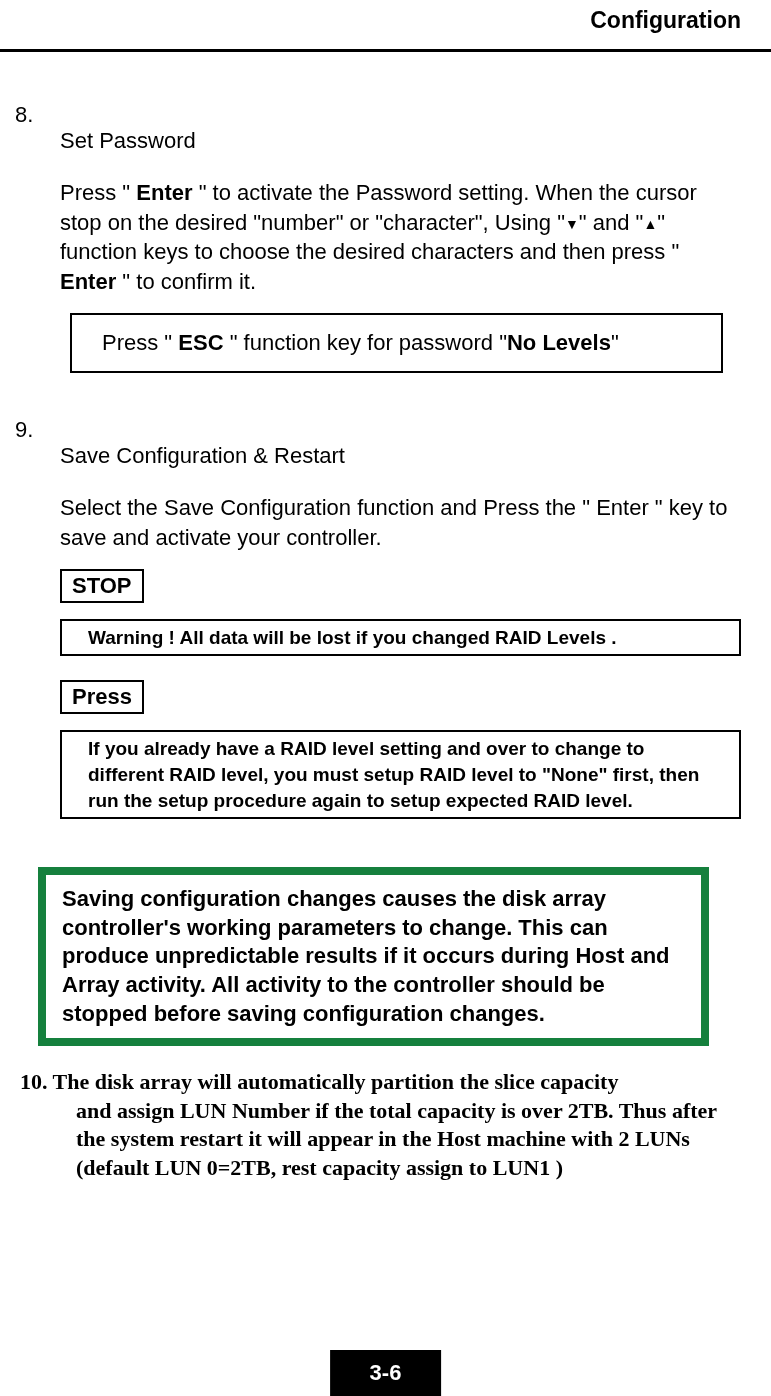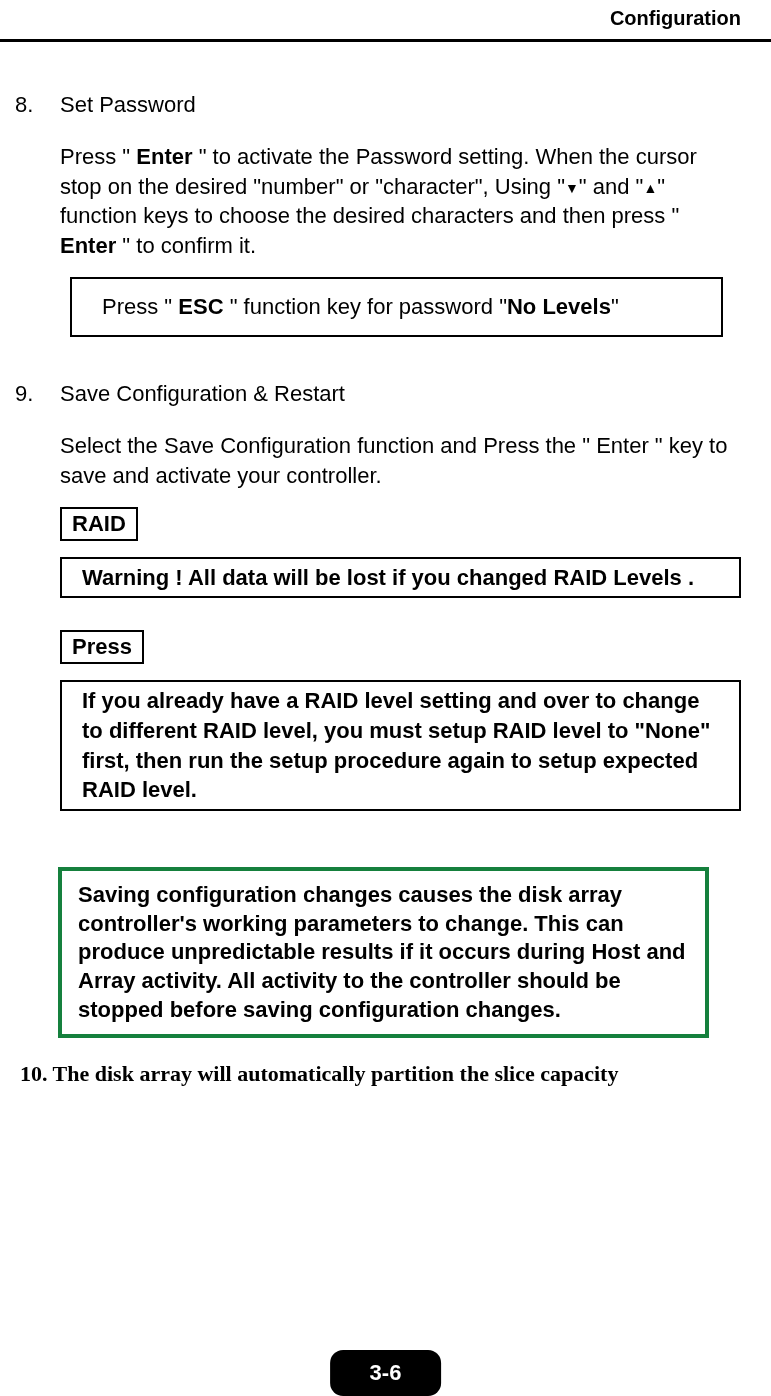--- a/index.html
+++ b/index.html
@@ -12,22 +12,22 @@
       height: 1396px;
       background: #fff;
       font-family: 'Century Gothic', 'Avant Garde', Arial, sans-serif;
       color: #000;
       position: relative;
       padding: 0;
     }
     .header {
       text-align: right;
       font-weight: bold;
-      font-size: 20px;
-      padding: 7px 30px 9px 0;
+      font-size: 23px;
+      padding: 7px 30px 15px 0;
       border-bottom: 3px solid #000;
     }
     .content {
       padding: 50px 30px 0 10px;
     }
     .item {
       display: flex;
       margin-bottom: 24px;
     }
     .item-num {
@@ -36,60 +36,61 @@
       font-size: 22px;
       text-align: left;
       padding-left: 5px;
     }
     .item-body {
       flex: 1;
     }
     .item-title {
       font-size: 22px;
       margin-bottom: 24px;
+      margin-top: 26px;
     }
     .item-para {
       font-size: 22px;
       line-height: 1.35;
       margin-bottom: 16px;
     }
     .bold {
       font-weight: bold;
       text-align: right;
     }
     .box-narrow {
       display: inline-block;
       border: 2px solid #000;
       padding: 2px 10px;
       font-size: 22px;
       font-weight: bold;
       margin-bottom: 16px;
     }
     .box-bold {
       border: 2px solid #000;
-      padding: 4px 20px;
-      font-size: 22px;
+      padding: 4px 26px;
+      font-size: 19px;
       font-weight: bold;
       line-height: 1.35;
-      margin-bottom: 32px;
+      margin-bottom: 24px;
     }
     .box-center {
       border: 2px solid #000;
       padding: 14px 30px;
       font-size: 22px;
       line-height: 1.3;
       margin: 12px 18px 20px 10px;
     }
     .box-warning-content {
-      border: 4px solid #15803d;
+      border: 8px solid #15803d;
       padding: 10px 16px;
       font-size: 22px;
       font-weight: bold;
       line-height: 1.3;
-      margin: 20px 32px 20px 48px;
+      margin: 20px 32px 20px 28px;
     }
     .item10 {
       font-size: 22px;
       font-weight: bold;
       line-height: 1.3;
       padding: 2px 10px 0 10px;
       font-family: Liberation Serif, serif;
     }
     .item10-cont {
       padding-left: 56px;
@@ -98,21 +99,20 @@
       position: absolute;
       bottom: 0;
       left: 50%;
       transform: translateX(-50%);
       background: #000;
       color: #fff;
       font-weight: bold;
       font-size: 22px;
       padding: 10px 40px;
       text-align: center;
-      border-radius: 13px;
     }
     .tri {
       font-size: 14px;
       vertical-align: middle;
     }
   </style>
 </head>
 <body>
 
 <div class="header">
@@ -134,35 +134,36 @@
     </div>
   </div>
 
   <div class="item">
     <div class="item-num">9.</div>
     <div class="item-body">
       <div class="item-title">Save Configuration &amp; Restart</div>
       <div class="item-para">Select the Save Configuration function and Press the " Enter " key to save and activate your controller.</div>
 
       <div>
-        <div class="box-narrow">RAID</div>
+        <div class="box-narrow">STOP</div>
         <div class="box-bold">Warning ! All data will be lost if you changed RAID Levels .</div>
       </div>
 
       <div>
         <div class="box-narrow">Press</div>
         <div class="box-bold">If you already have a RAID level setting and over to change to different RAID level, you must setup RAID level to "None" first, then run the setup procedure again to setup expected RAID level.</div>
       </div>
 
     </div>
   </div>
 
   <div class="box-warning-content">Saving configuration changes causes the disk array controller's working parameters to change. This can produce unpredictable results if it occurs during Host and Array activity. All activity to the controller should be stopped before saving configuration changes.</div>
 
   <div class="item10">
     <div>10. The disk array will automatically partition the slice capacity</div>
+    <div class="item10-cont">and assign LUN Number if the total capacity is over 2TB. Thus after the system restart it will appear in the Host machine with 2 LUNs (default LUN 0=2TB, rest capacity assign to LUN1 )</div>
   </div>
 
 </div>
 
 <div class="page-footer">
   <span>3-6</span>
 </div>
 
 </body></html>

